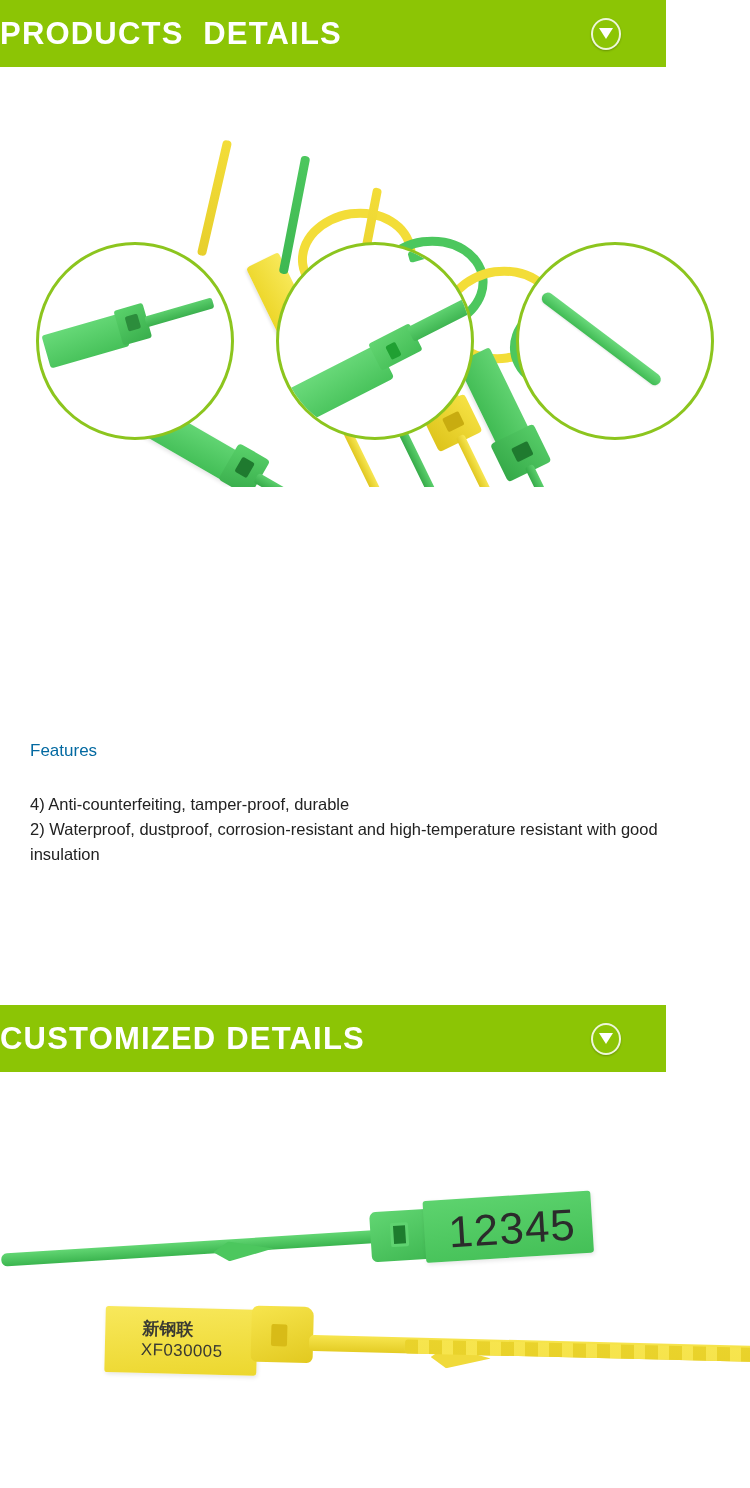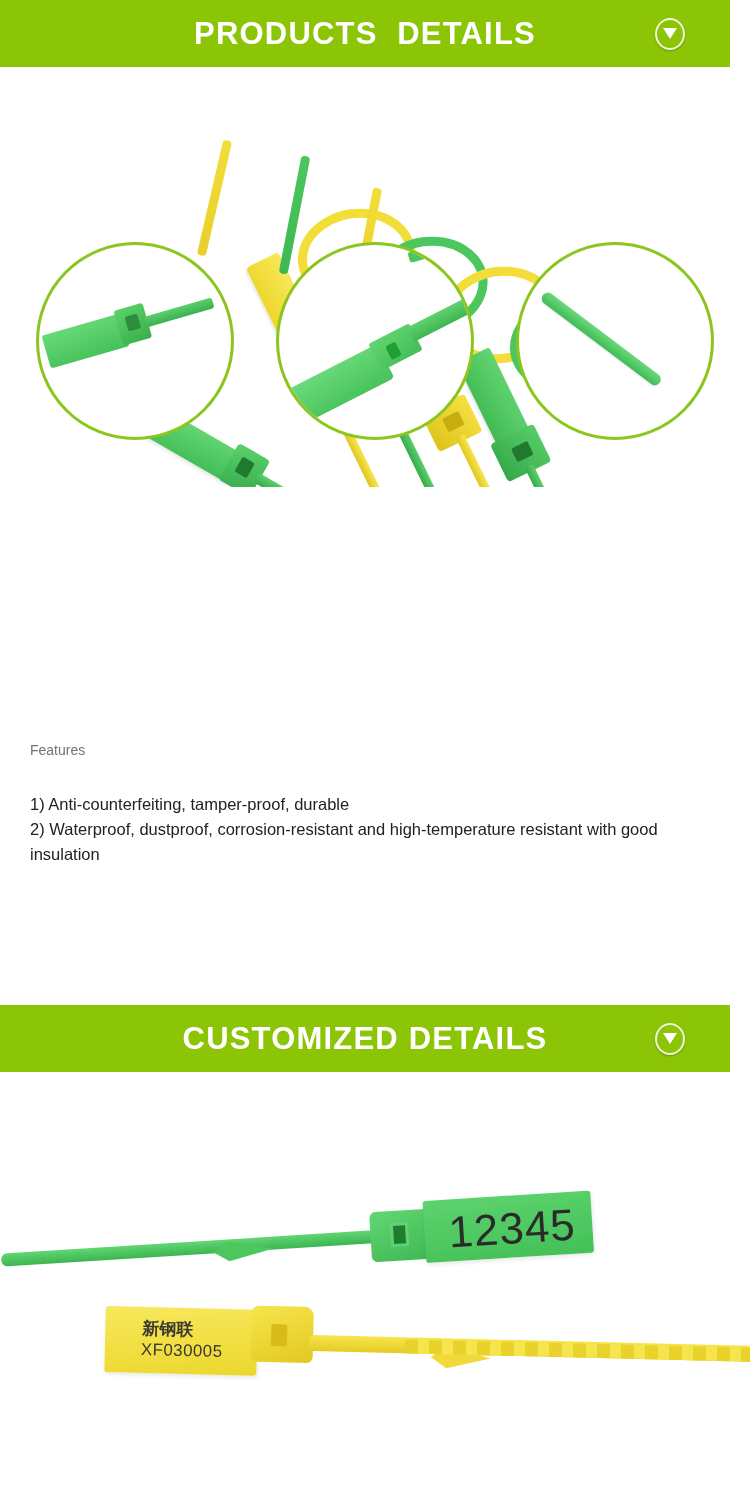--- a/index.html
+++ b/index.html
@@ -12,25 +12,24 @@
     position: relative;
     width: 750px;
     height: 1488px;
     background: #ffffff;
     overflow: hidden;
   }
 
   
   .banner {
     position: relative;
-    width: 730px;
+    width: 666px;
     background: #8cc505;
     display: flex;
     align-items: center;
-    justify-content: center;
   }
   .banner-title {
     color: #ffffff;
     font-size: 31px;
     font-weight: bold;
     letter-spacing: 1.2px;
     font-family: "Liberation Sans", sans-serif;
     white-space: pre;
     text-align: center;
     line-height: 1;
@@ -122,23 +121,23 @@
   .features {
     position: absolute;
     left: 30px;
     width: 700px;
     color: #222222;
     font-size: 16.5px;
     line-height: 25px;
     font-family: "Liberation Sans", sans-serif;
   }
   .features .f-title {
-    font-size: 14px;
+    font-size: 17px;
     margin-bottom: 29px;
-    color: #737373;
+    color: #0369a1;
   }
   .features .f-line { white-space: normal; }
 
   
   .print-stage {
     position: relative;
     width: 750px;
     background: #ffffff;
     overflow: hidden;
   }
@@ -243,21 +242,21 @@
         <div class="inner">
           <div style="position:absolute; left:24px; top:44px; width:146px; height:12px; background:linear-gradient(180deg,#6ad97b,#40bb54); border-radius:6px; transform:rotate(37deg); transform-origin:left center; box-shadow:0 1px 2px rgba(0,0,0,0.10);"></div>
         </div>
       </div>
 
     </div>
   </div>
 
   <div class="features" style="top:738px;">
     <div class="f-title">Features</div>
-    <div class="f-line">1) Anti-counterfeiting, tamper-proof, durable</div>
+    <div class="f-line">4) Anti-counterfeiting, tamper-proof, durable</div>
     <div class="f-line">2) Waterproof, dustproof, corrosion-resistant and high-temperature resistant with good insulation</div>
   </div>
 
   <div class="banner" style="position:absolute; left:0; top:1005px; height:67px;">
     <div class="banner-title">CUSTOMIZED DETAILS</div>
     <div class="banner-badge">
       <div class="badge-tri"></div>
     </div>
   </div>
 

